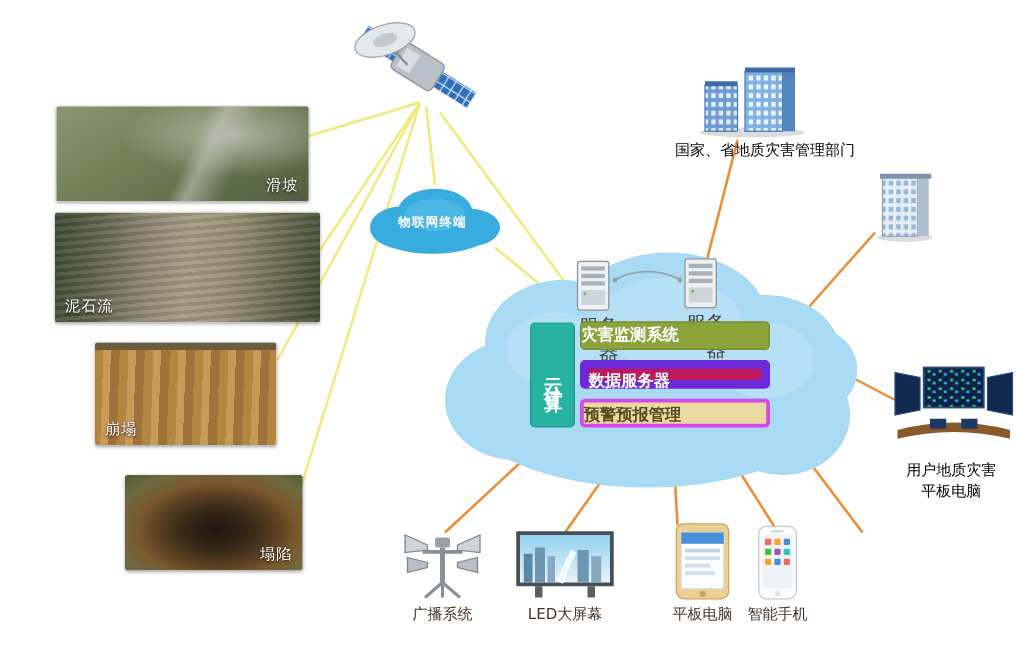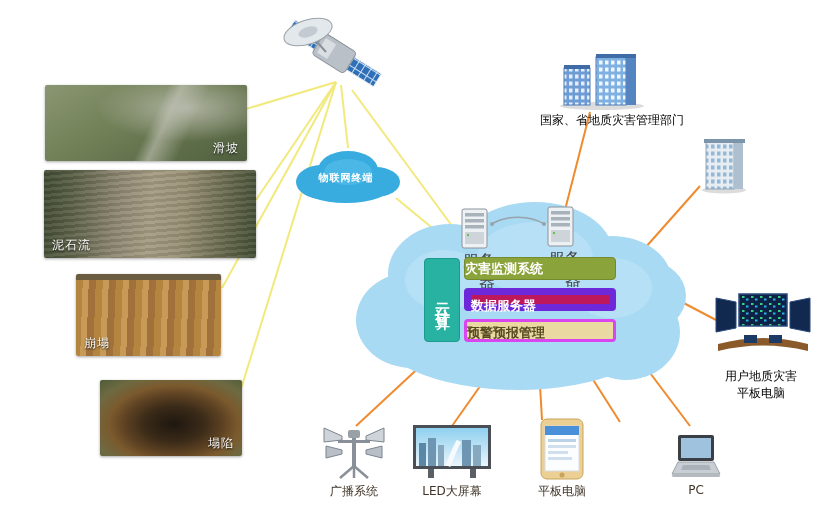--- a/index.html
+++ b/index.html
@@ -314,27 +314,35 @@
         <rect x="11" y="21" width="28" height="3" fill="#bcd2e6"></rect>
         <rect x="11" y="27" width="28" height="3" fill="#cfdfee"></rect>
         <rect x="11" y="33" width="20" height="3" fill="#cfdfee"></rect>
         <rect x="11" y="39" width="24" height="3" fill="#cfdfee"></rect>
         <circle cx="25" cy="57" r="2.5" fill="#c9a45c"></circle>
       </svg>
     </div>
     <div class="dev-label">平板电脑</div>
   </div>
 
-
-  <div class="device dev-pc">
+  <div class="device dev-phone">
     <div class="dev-icon">
-      <svg width="58" height="46" viewBox="0 0 58 46">
-        <rect x="11" y="1" width="36" height="26" rx="2" fill="#3a3f46"></rect>
-        <rect x="14" y="4" width="30" height="20" fill="#9fc3de"></rect>
-        <polygon points="5,40 53,40 47,28 11,28" fill="#c9ced4" stroke="#9aa1a8"></polygon>
-        <polygon points="14,36 44,36 42,31 16,31" fill="#aab1b8"></polygon>
-        <rect x="5" y="40" width="48" height="3" rx="1.5" fill="#b4bac0"></rect>
+      <svg width="40" height="60" viewBox="0 0 40 60">
+        <rect x="5" y="1" width="30" height="58" rx="6" fill="#fdfdfd" stroke="#c3c9cf"></rect>
+        <rect x="8" y="8" width="24" height="43" fill="#eef3f8"></rect>
+        <rect x="15" y="4" width="10" height="2" rx="1" fill="#d5dade"></rect>
+        <rect x="10" y="11" width="5" height="5" rx="1" fill="#f2695c"></rect>
+        <rect x="17.5" y="11" width="5" height="5" rx="1" fill="#f5a623"></rect>
+        <rect x="25" y="11" width="5" height="5" rx="1" fill="#4a90d9"></rect>
+        <rect x="10" y="19" width="5" height="5" rx="1" fill="#50b83c"></rect>
+        <rect x="17.5" y="19" width="5" height="5" rx="1" fill="#9b59b6"></rect>
+        <rect x="25" y="19" width="5" height="5" rx="1" fill="#34c3c0"></rect>
+        <rect x="10" y="27" width="5" height="5" rx="1" fill="#f5a623"></rect>
+        <rect x="17.5" y="27" width="5" height="5" rx="1" fill="#4a90d9"></rect>
+        <rect x="25" y="27" width="5" height="5" rx="1" fill="#f2695c"></rect>
+        <circle cx="20" cy="55" r="2.2" fill="#dfe3e6"></circle>
       </svg>
     </div>
-    <div class="dev-label">PC</div>
-  </div>
+    <div class="dev-label">智能手机</div>
+  </div>
+
 
 </div>
 
 </body></html>

